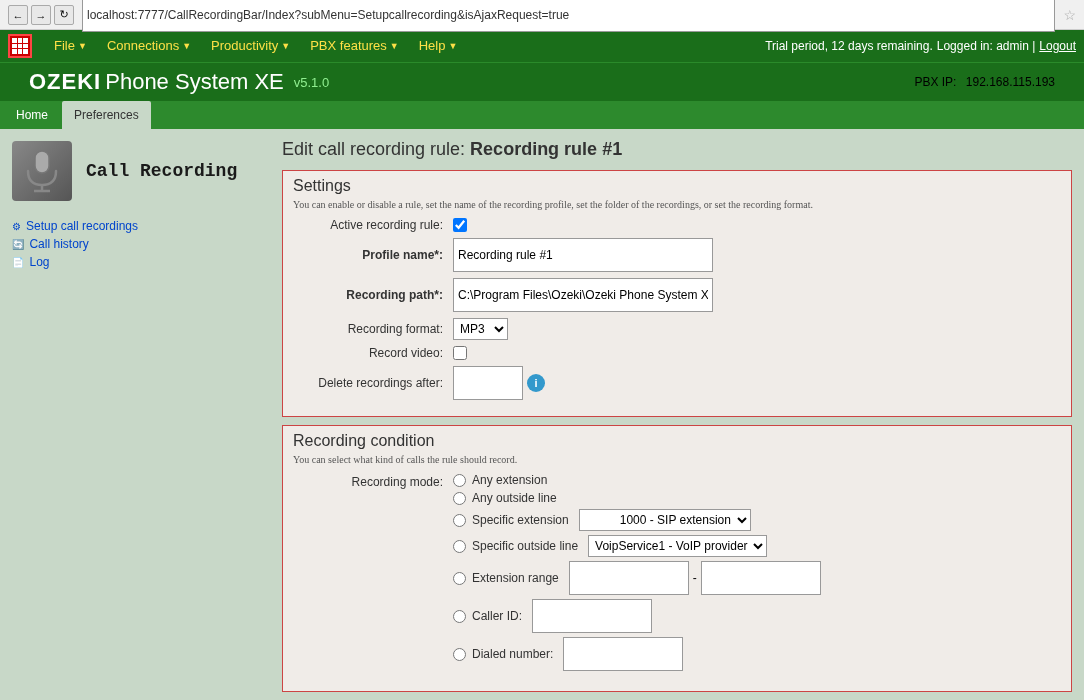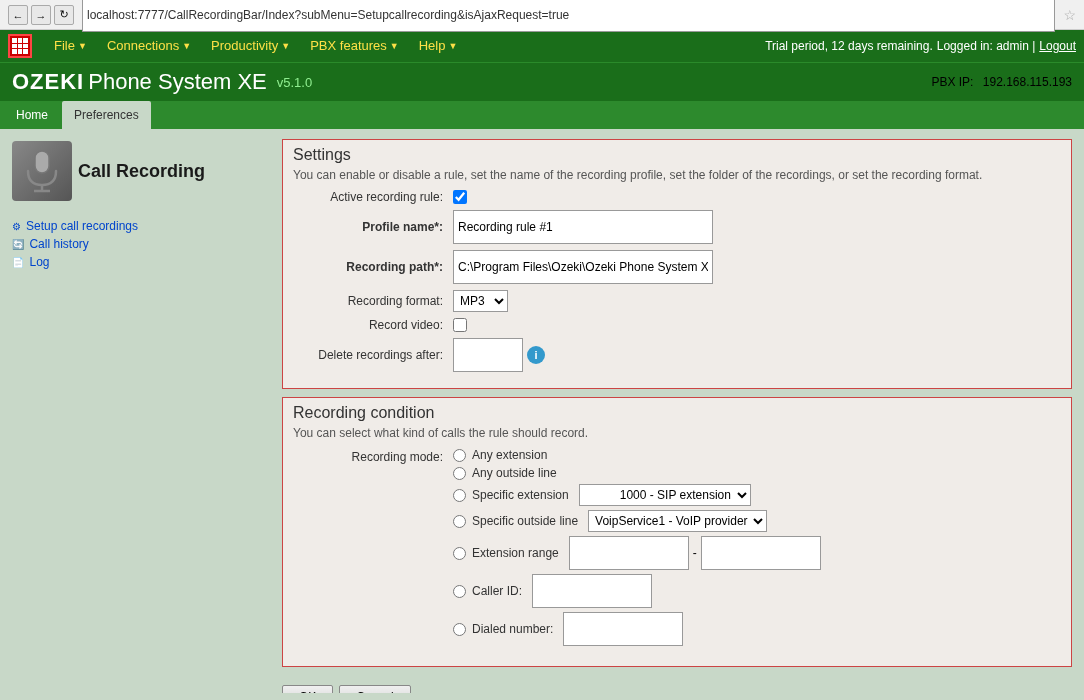--- a/index.html
+++ b/index.html
@@ -48,21 +48,21 @@
     .nav-menu-item .arrow { font-size: 9px; }
     .nav-right {
       margin-left: auto; color: white; font-size: 12px;
       display: flex; align-items: center; gap: 4px; text-align: center;
     }
     .nav-right a { color: white; text-decoration: underline; cursor: pointer; }
 
     
     .brand-header {
       background: #1a6e1a;
-      padding: 6px 12px;
+      padding: 6px 29px;
       display: flex;
       align-items: center;
       justify-content: space-between;
       border-top: 1px solid #2a8a2a;
     }
     .brand-logo { display: flex; align-items: center; gap: 4px; }
     .brand-ozeki { color: white; font-size: 22px; font-weight: bold; letter-spacing: 1px; }
     .brand-phone { color: white; font-size: 22px; }
     .brand-version { color: #90ee90; font-size: 13px; margin-left: 6px; }
 
@@ -89,21 +89,21 @@
     }
 
     
     .sidebar {
       width: 270px;
       min-width: 270px;
       padding: 12px;
       background: #c8d8c8;
     }
     .sidebar-header {
-      display: flex; align-items: center; gap: 6px; margin-bottom: 16px;
+      display: flex; align-items: center; gap: 14px; margin-bottom: 16px; font-family: Liberation Mono, monospace;
     }
     .mic-icon {
       width: 60px; height: 60px; background: linear-gradient(135deg, #888, #555);
       border-radius: 4px; display: flex; align-items: center; justify-content: center;
       font-size: 28px; color: white;
     }
     .sidebar-title { font-size: 18px; font-weight: bold; color: #1a1a1a; }
     .sidebar-section-title {
       font-size: 14px; font-weight: bold; color: #333; margin-bottom: 8px;
     }
@@ -140,21 +140,21 @@
     .form-section {
       border: 1px solid #cc4444;
       background: #f0ece8;
       margin-bottom: 8px;
       padding: 6px 10px 10px 10px;
     }
     .section-legend {
       font-size: 16px; font-weight: normal; color: #333; margin-bottom: 4px;
     }
     .section-desc {
-      font-size: 12px; color: #555; margin-bottom: 8px;
+      font-size: 10px; color: #555; margin-bottom: 8px; font-family: Liberation Serif, serif;
     }
 
     
     .form-row {
       display: flex; align-items: center; margin-bottom: 6px;
     }
     .form-label {
       text-align: right; min-width: 160px; padding-right: 10px; font-size: 12px; color: #333;
     }
     .form-label.bold { font-weight: bold; }
@@ -294,20 +294,24 @@
       <span class="sidebar-link-icon">🔄</span>
       <span>Call history</span>
     </div>
     <div class="sidebar-link">
       <span class="sidebar-link-icon">📄</span>
       <span>Log</span>
     </div>
   </div>
 
   <div class="content-panel">
+    <div class="page-title">
+      <span>Edit call recording rule:</span>
+      <strong>Recording rule #1</strong>
+    </div>
 
 
     <div class="form-section">
       <div class="section-legend">Settings</div>
       <div class="section-desc">You can enable or disable a rule, set the name of the recording profile, set the folder of the recordings, or set the recording format.</div>
 
       <div class="form-row">
         <div class="form-label">Active recording rule:</div>
         <input type="checkbox" checked="" style="">
       </div>

